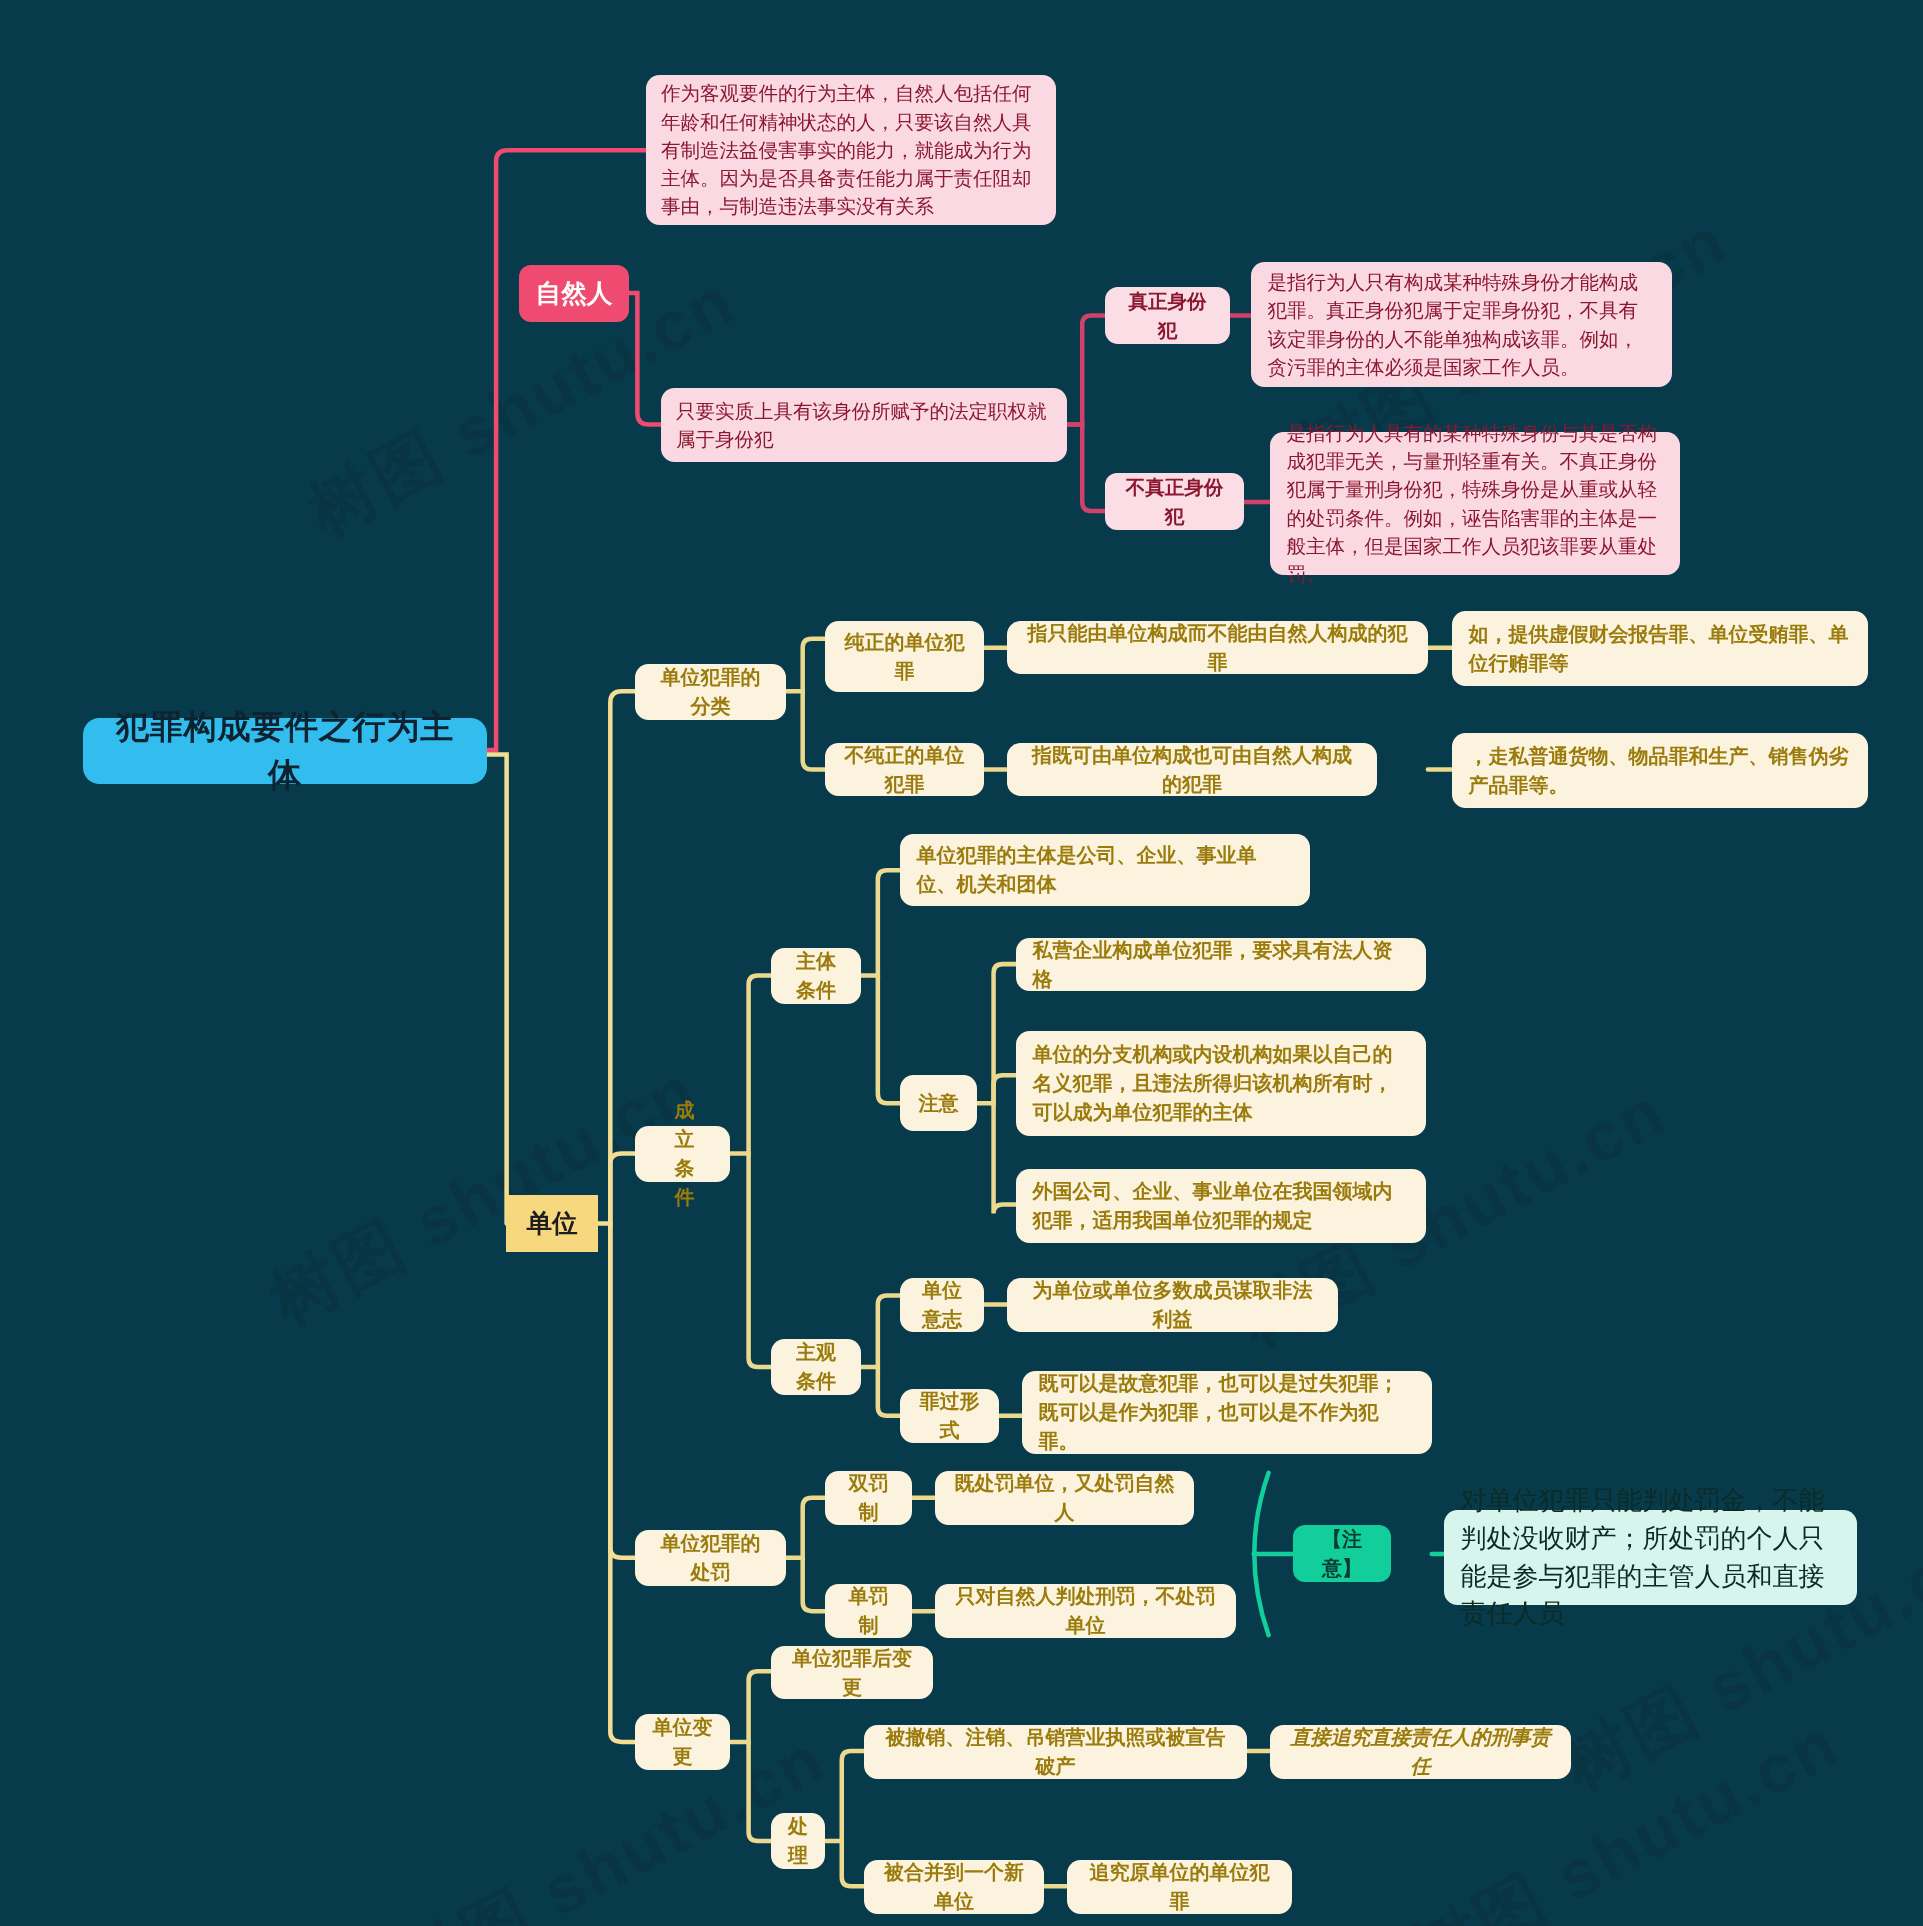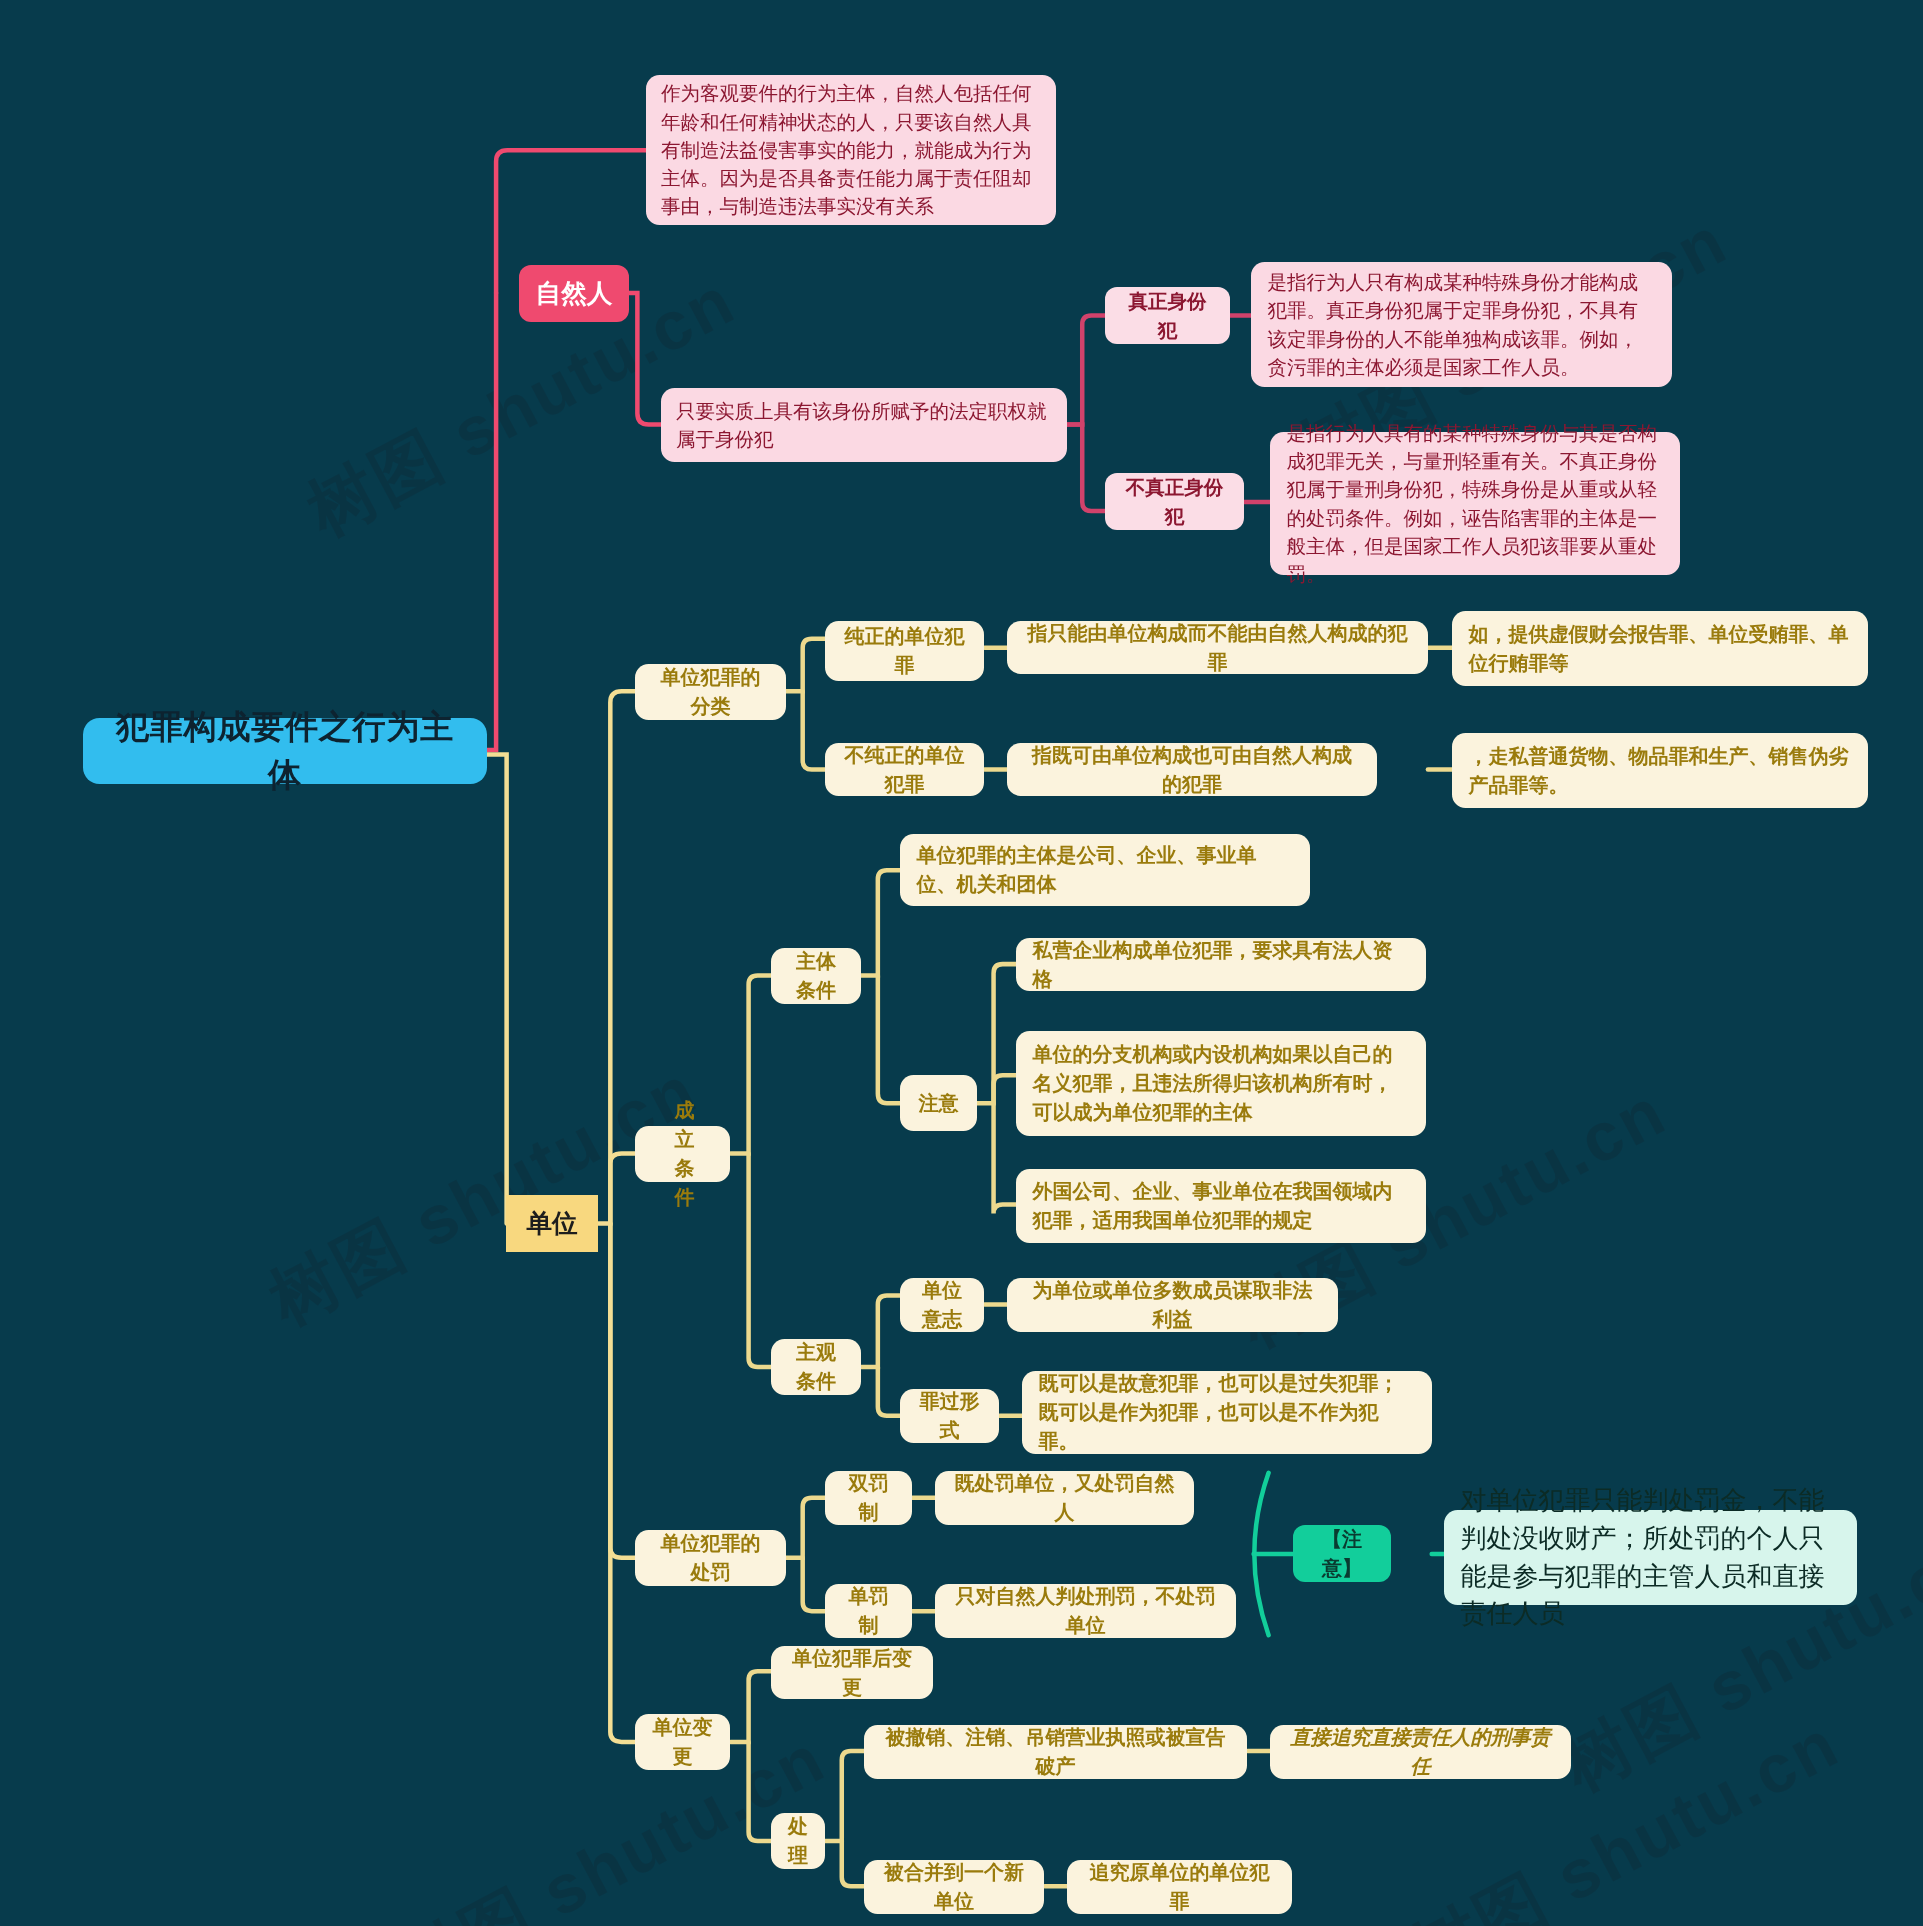--- a/index.html
+++ b/index.html
@@ -124,21 +124,21 @@
   </div>
 
   <div class="node rose-leaf" style="left:646px;top:75px;width:410px;height:150px;">
     <span>作为客观要件的行为主体，自然人包括任何年龄和任何精神状态的人，只要该自然人具有制造法益侵害事实的能力，就能成为行为主体。因为是否具备责任能力属于责任阻却事由，与制造违法事实没有关系</span>
   </div>
 
   <div class="node rose-leaf" style="left:661px;top:388px;width:406px;height:74px;">
     <span>只要实质上具有该身份所赋予的法定职权就属于身份犯</span>
   </div>
 
-  <div class="node rose-sub" style="left:1105px;top:287px;width:125px;height:57px;justify-content:center;">
+  <div class="node rose-sub" style="left:1105px;top:287px;width:125px;height:57px;justify-content:center;border-radius:13px;">
     <span style="text-align:center;">真正身份犯</span>
   </div>
   <div class="node rose-body" style="left:1251px;top:262px;width:421px;height:125px;">
     <span>是指行为人只有构成某种特殊身份才能构成犯罪。真正身份犯属于定罪身份犯，不具有该定罪身份的人不能单独构成该罪。例如，贪污罪的主体必须是国家工作人员。</span>
   </div>
 
   <div class="node rose-sub" style="left:1105px;top:473px;width:139px;height:57px;justify-content:center;">
     <span style="text-align:center;">不真正身份犯</span>
   </div>
   <div class="node rose-body" style="left:1270px;top:432px;width:410px;height:143px;">
@@ -146,21 +146,21 @@
   </div>
 
   <div class="node amber-head" style="left:506px;top:1195px;width:92px;height:57px;justify-content:center;">
     <span style="text-align:center;">单位</span>
   </div>
 
   <div class="node amber-lg" style="left:635px;top:664px;width:151px;height:56px;justify-content:center;">
     <span style="text-align:center;">单位犯罪的分类</span>
   </div>
 
-  <div class="node amber-lg" style="left:825px;top:621px;width:159px;height:60px;justify-content:flex-start;">
+  <div class="node amber-lg" style="left:825px;top:621px;width:159px;height:71px;justify-content:flex-start;">
     <span style="text-align:center;">纯正的单位犯罪</span>
   </div>
   <div class="node amber-lg" style="left:1007px;top:621px;width:421px;height:53px;justify-content:center;">
     <span style="text-align:center;">指只能由单位构成而不能由自然人构成的犯罪</span>
   </div>
   <div class="node amber-lg" style="left:1452px;top:611px;width:416px;height:75px;">
     <span>如，提供虚假财会报告罪、单位受贿罪、单位行贿罪等</span>
   </div>
 
   <div class="node amber-lg" style="left:825px;top:743px;width:159px;height:53px;justify-content:center;">

